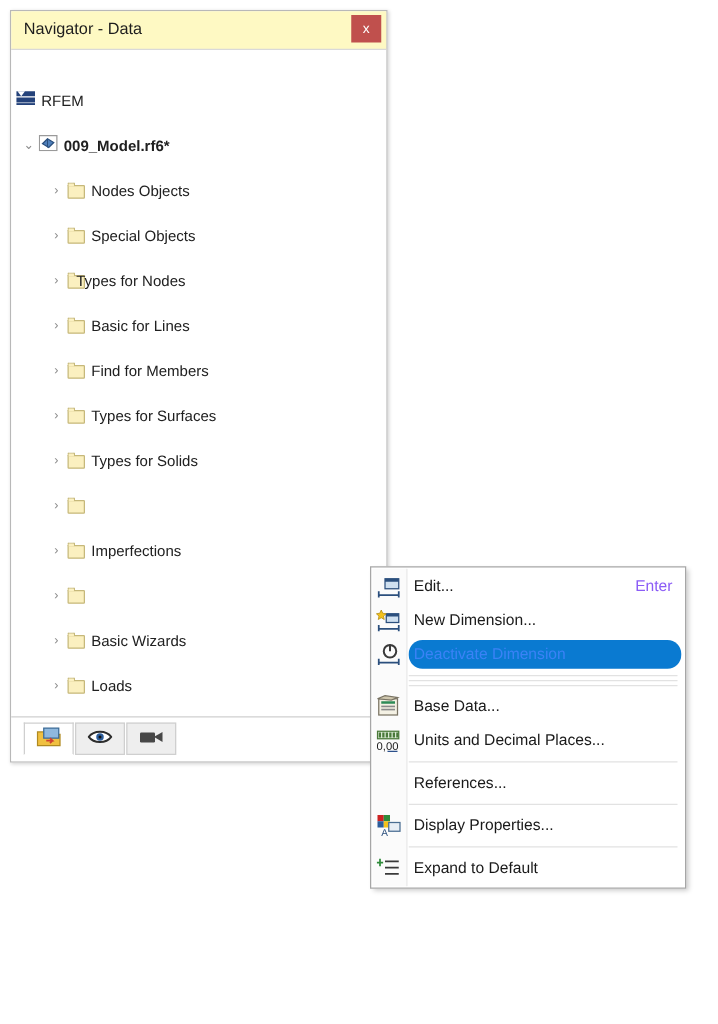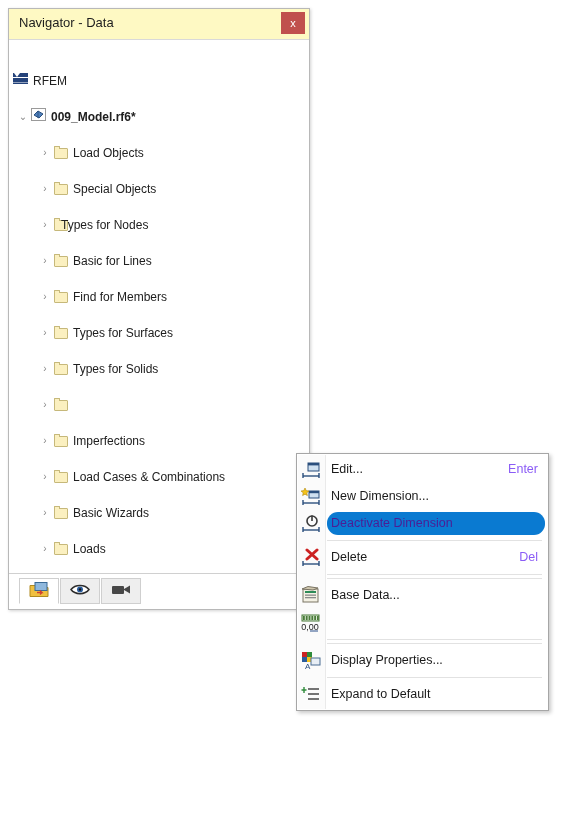--- a/index.html
+++ b/index.html
@@ -167,21 +167,21 @@
     color:#8b5cf6;
   }
   .mi.disabled .mlabel{color:#a6a6a6;}
   .mi.highlight .hl{
     position:absolute;
     left:30px; right:3px; top:2px; bottom:2px;
     background:#0a7ad1;
     border-radius:11px;
     z-index:1;
   }
-  .mi.highlight .mlabel{color:#4c1d95;}
+  .mi.highlight .mlabel{color:#3b82f6;}
   .mi .micon{
     position:absolute;
     left:4px; top:4px;
     width:20px;height:19px;
     z-index:3;
   }
   .msep{
     height:1px;
     background:#e2e2e2;
     margin:3px 6px 3px 30px;
@@ -214,21 +214,21 @@
             <path d="M3 7 L7 3 L12 6 L8 10 Z" fill="#4f7fba" stroke="#2a4f7d"></path>
             <path d="M7 3 L7 10" stroke="#2a4f7d" stroke-width="0.8"></path>
           </svg></span>
         <span class="lbl bold" style="left:42px">009_Model.rf6*</span>
       </div>
       <div class="row" style="top: 36px;">
         <span class="twisty" style="left:30px">›</span>
         <span class="ico" style="left:44px">
           <span class="folder"></span>
         </span>
-        <span class="lbl" style="left:64px">Load Objects</span>
+        <span class="lbl" style="left:64px">Nodes Objects</span>
       </div>
       <div class="row" style="top: 54px;">
         <span class="twisty" style="left:30px">›</span>
         <span class="ico" style="left:44px">
           <span class="folder"></span>
         </span>
         <span class="lbl" style="left:64px">Special Objects</span>
       </div>
       <div class="row" style="top: 72px;">
         <span class="twisty" style="left:30px">›</span>
@@ -276,21 +276,20 @@
         <span class="ico" style="left:44px">
           <span class="folder"></span>
         </span>
         <span class="lbl" style="left:64px">Imperfections</span>
       </div>
       <div class="row" style="top: 198px;">
         <span class="twisty" style="left:30px">›</span>
         <span class="ico" style="left:44px">
           <span class="folder"></span>
         </span>
-        <span class="lbl" style="left:64px">Load Cases &amp; Combinations</span>
       </div>
       <div class="row" style="top: 216px;">
         <span class="twisty" style="left:30px">›</span>
         <span class="ico" style="left:44px">
           <span class="folder"></span>
         </span>
         <span class="lbl" style="left:64px">Basic Wizards</span>
       </div>
       <div class="row" style="top: 234px;">
         <span class="twisty" style="left:30px">›</span>
@@ -354,25 +353,20 @@
             <rect x="8" y="4" width="10" height="2.2" fill="#2b4f7d"></rect>
             <path d="M4 1 L5.2 3.6 L8 4 L5.8 5.8 L6.4 8.6 L4 7.2 L1.6 8.6 L2.2 5.8 L0 4 L2.8 3.6 Z" fill="#f4c21a" stroke="#b08a10" stroke-width="0.6"></path>
           </svg></span><span class="mlabel">New Dimension...</span></div>
       <div class="mi highlight"><span class="hl"></span><span class="micon"><svg width="20" height="19" viewBox="0 0 20 19">
             <path d="M2 16 L18 16" stroke="#2b4f7d" stroke-width="1.4"></path>
             <path d="M2 13 L2 18 M18 13 L18 18" stroke="#2b4f7d" stroke-width="1.4"></path>
             <circle cx="11" cy="7" r="5" fill="none" stroke="#3a3a3a" stroke-width="1.6"></circle>
             <path d="M11 1.5 L11 7" stroke="#3a3a3a" stroke-width="1.6"></path>
           </svg></span><span class="mlabel">Deactivate Dimension</span></div>
       <div class="msep"></div>
-      <div class="mi"><span class="micon"><svg width="20" height="19" viewBox="0 0 20 19">
-            <path d="M2 16 L18 16" stroke="#2b4f7d" stroke-width="1.4"></path>
-            <path d="M2 13 L2 18 M18 13 L18 18" stroke="#2b4f7d" stroke-width="1.4"></path>
-            <path d="M6 2 L16 11 M16 2 L6 11" stroke="#cc2222" stroke-width="3" stroke-linecap="round"></path>
-          </svg></span><span class="mlabel">Delete</span><span class="accel">Del</span></div>
       <div class="msep"></div>
       <div class="msep"></div>
       <div class="mi"><span class="micon"><svg width="20" height="19" viewBox="0 0 20 19">
             <rect x="2" y="3" width="15" height="13" fill="#f4f1e4" stroke="#7a7464"></rect>
             <rect x="4" y="5" width="11" height="2" fill="#2e8b57"></rect>
             <rect x="4" y="8.5" width="11" height="1.3" fill="#8a8a8a"></rect>
             <rect x="4" y="11" width="11" height="1.3" fill="#8a8a8a"></rect>
             <path d="M1 3 L7 0.5 L17 2 L12 4 Z" fill="#cfc7ae" stroke="#7a7464"></path>
           </svg></span><span class="mlabel">Base Data...</span></div>
       <div class="mi"><span class="micon"><svg width="20" height="19" viewBox="0 0 20 19">
@@ -380,22 +374,23 @@
             <g fill="#4a7a3a">
               <rect x="2" y="3" width="1.8" height="4"></rect>
               <rect x="4.8" y="3" width="1.8" height="4"></rect>
               <rect x="7.6" y="3" width="1.8" height="4"></rect>
               <rect x="10.399999999999999" y="3" width="1.8" height="4"></rect>
               <rect x="13.2" y="3" width="1.8" height="4"></rect>
               <rect x="16" y="3" width="1.8" height="4"></rect>
             </g>
             <text x="9" y="17" font-size="9" text-anchor="middle" fill="#1a1a1a" font-family="Liberation Sans, sans-serif">0,00</text>
             <path d="M9 18 L17 18" stroke="#2b4f8a" stroke-width="1"></path>
-          </svg></span></div>
-      <div class="msep"></div>
+          </svg></span><span class="mlabel">Units and Decimal Places...</span></div>
+      <div class="msep"></div>
+      <div class="mi"><span class="mlabel">References...</span></div>
       <div class="msep"></div>
       <div class="mi"><span class="micon"><svg width="20" height="19" viewBox="0 0 20 19">
             <rect x="1" y="1" width="5" height="5" fill="#cc2222"></rect>
             <rect x="6" y="1" width="5" height="5" fill="#2e8b3a"></rect>
             <rect x="1" y="6" width="5" height="5" fill="#2b5c9b"></rect>
             <rect x="6" y="6" width="5" height="5" fill="#f4c21a"></rect>
             <rect x="10" y="7" width="9" height="7" fill="#e8eef5" stroke="#4a6d92"></rect>
             <text x="4" y="18" font-size="8" fill="#2b4f7d" font-family="Liberation Sans, sans-serif">A</text>
           </svg></span><span class="mlabel">Display Properties...</span></div>
       <div class="msep"></div>

